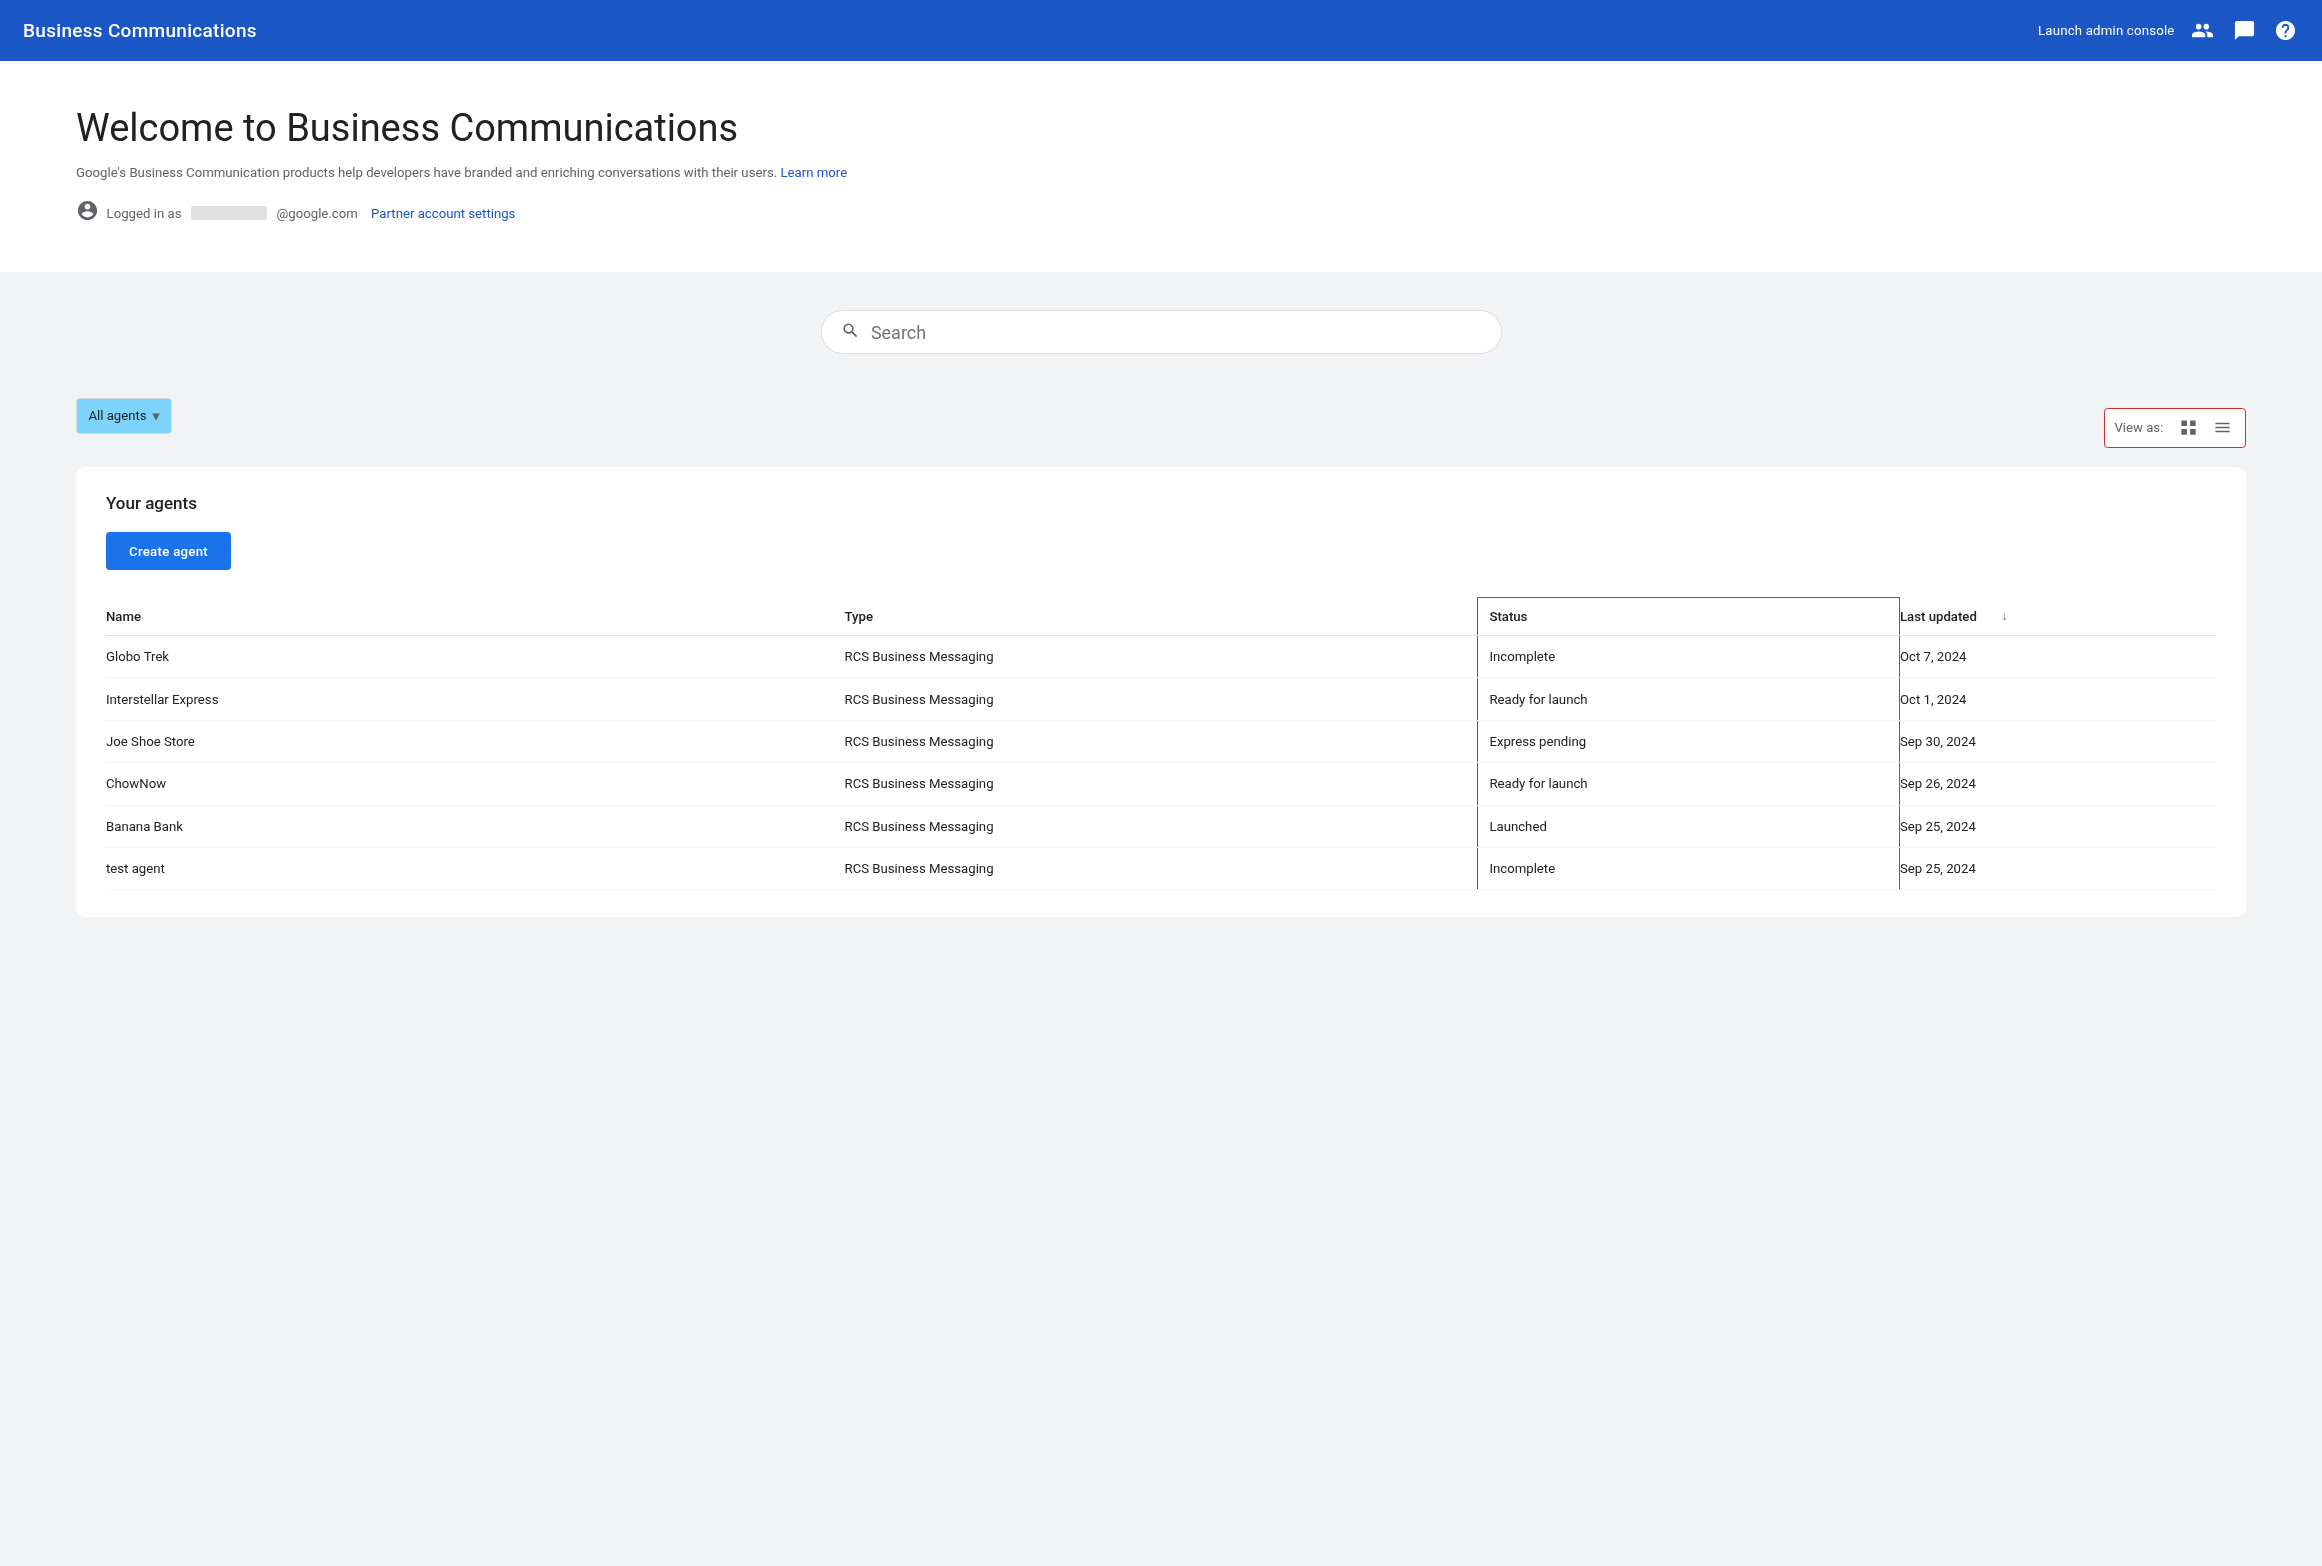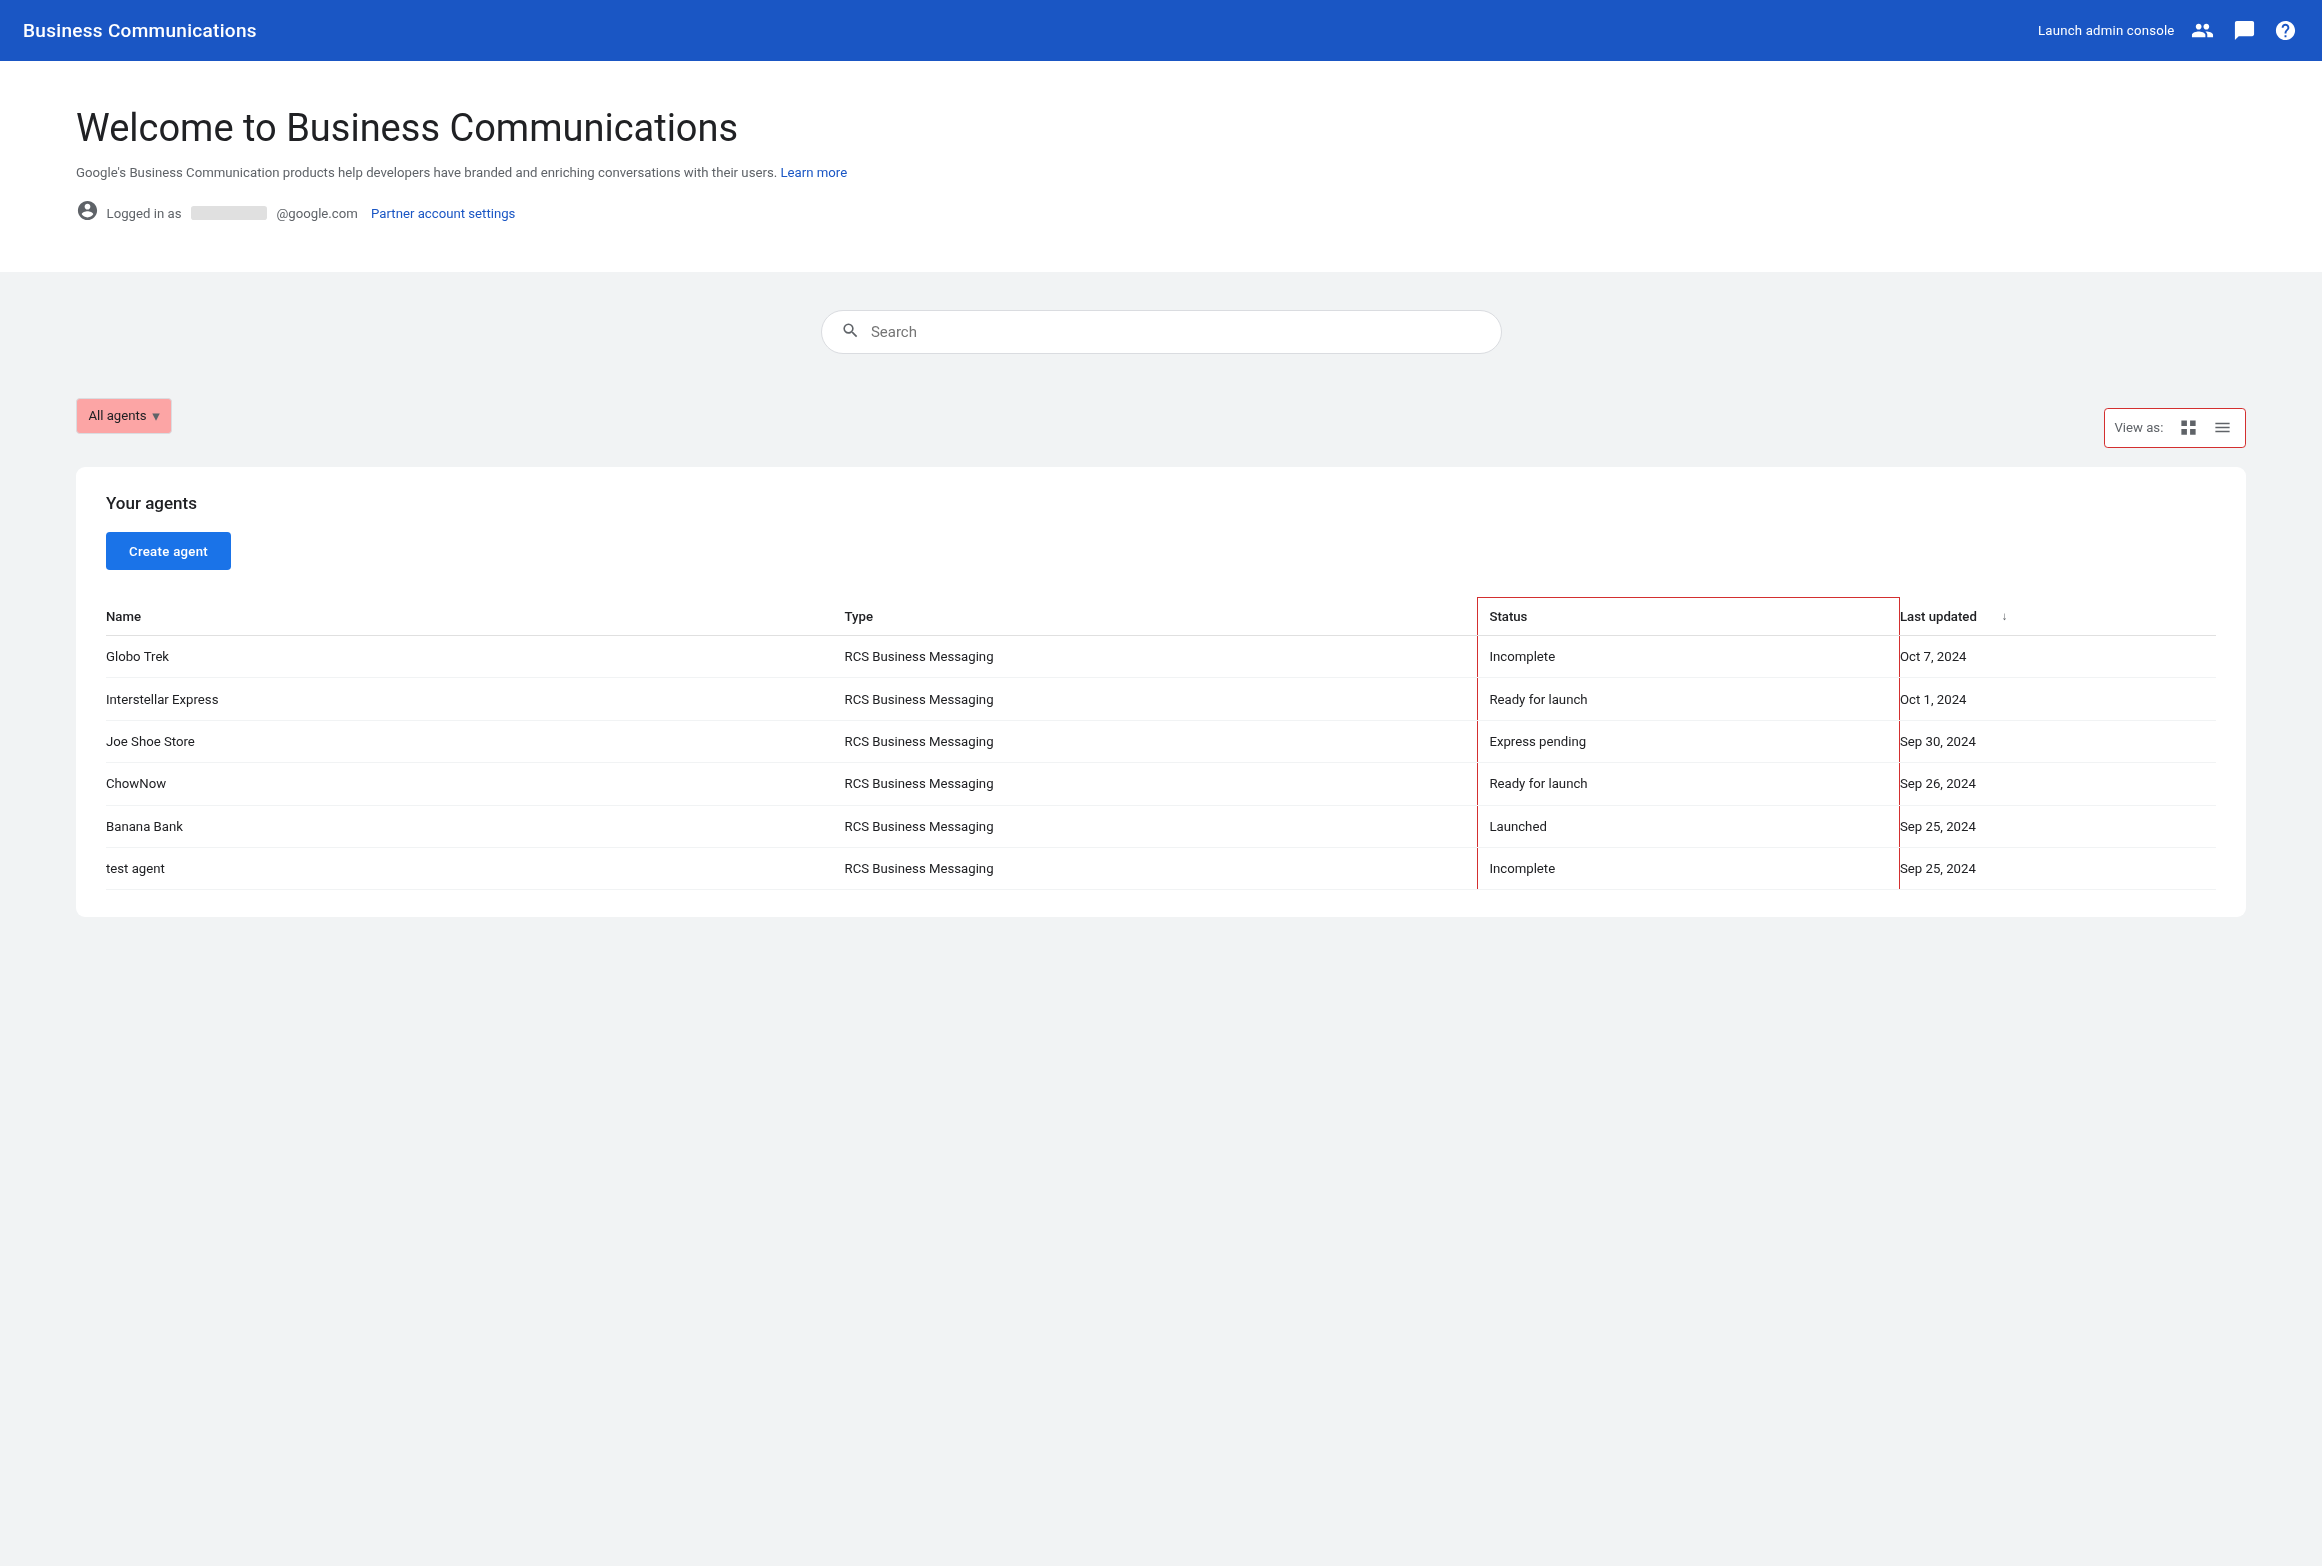--- a/index.html
+++ b/index.html
@@ -116,39 +116,39 @@
       max-width: 681px;
     }
     .search-icon {
       color: #5f6368;
       margin-right: 11.4px;
       font-size: 17px;
     }
     .search-input {
       border: none;
       outline: none;
-      font-size: 15px;
+      font-size: 18px;
       color: #5f6368;
       width: 100%;
       font-family: inherit;
       background: transparent;
     }
 
     
     .filter-row {
       display: flex;
       align-items: center;
       justify-content: space-between;
       margin-bottom: 19px;
     }
     .all-agents-dropdown {
       display: flex;
       align-items: center;
       gap: 5.7px;
-      background: #fca5a5;
+      background: #7dd3fc;
       border: 0.9px solid #dadce0;
       border-radius: 3.8px;
       padding: 7.6px 11.4px;
       font-size: 13.2px;
       color: #202124;
       cursor: pointer;
     }
     .dropdown-arrow {
       font-size: 15px;
       color: #5f6368;

